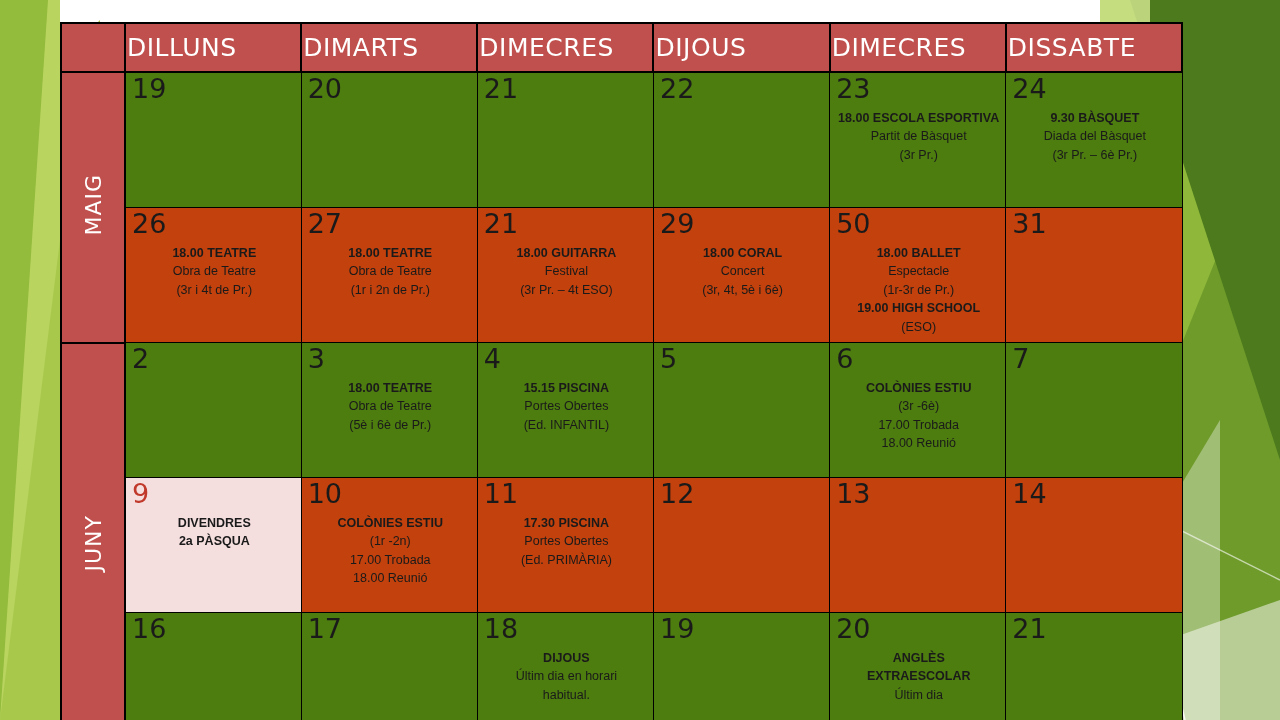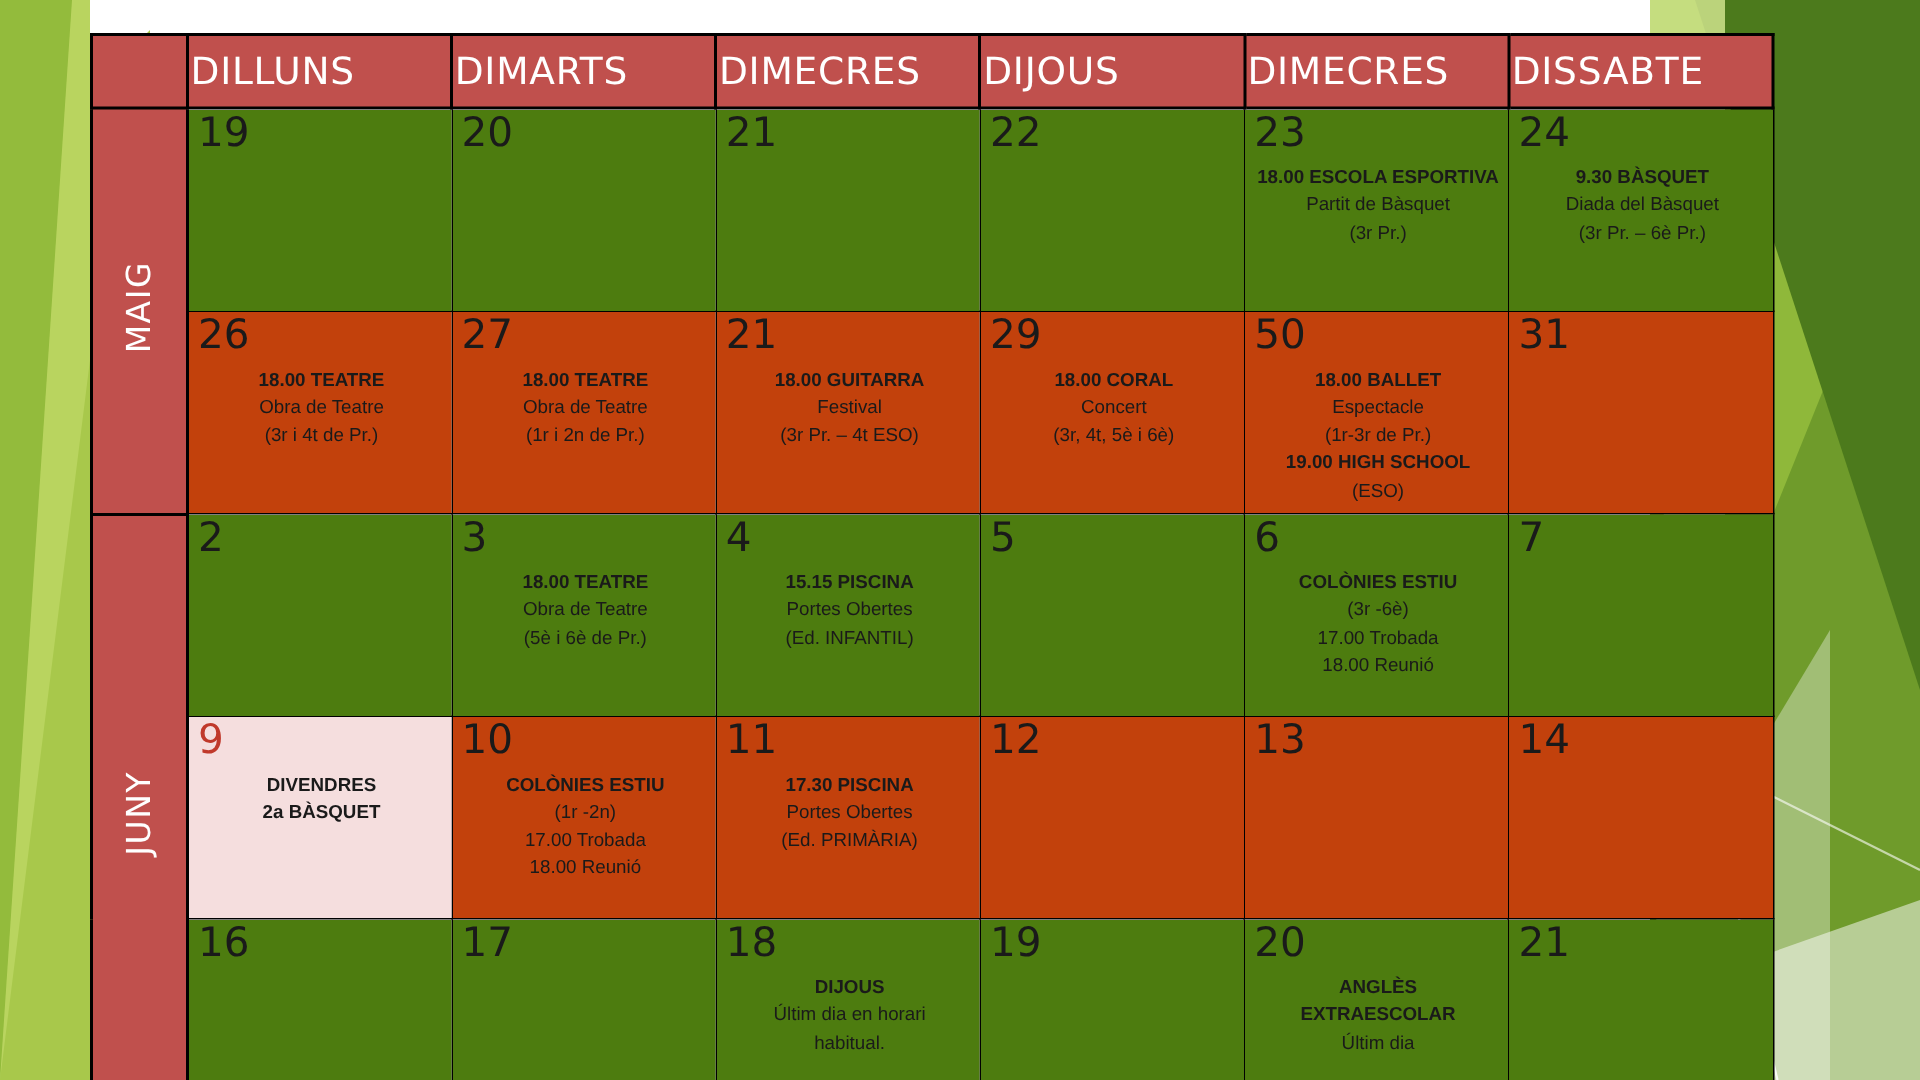--- a/index.html
+++ b/index.html
@@ -346,21 +346,21 @@
           </td>
           <td class="day shaded">
             <span class="daynum">7</span>
           </td>
         </tr>
         <tr>
           <td class="day pink">
             <span class="daynum red">9</span>
             <div class="events">
               <span class="ln b">DIVENDRES</span>
-              <span class="ln b">2a BÀSQUET</span>
+              <span class="ln b">2a PÀSQUA</span>
             </div>
           </td>
           <td class="day">
             <span class="daynum">10</span>
             <div class="events">
               <span class="ln b">COLÒNIES ESTIU</span>
               <span class="ln">(1r -2n)</span>
               <span class="ln">17.00 Trobada</span>
               <span class="ln">18.00 Reunió</span>
             </div>

